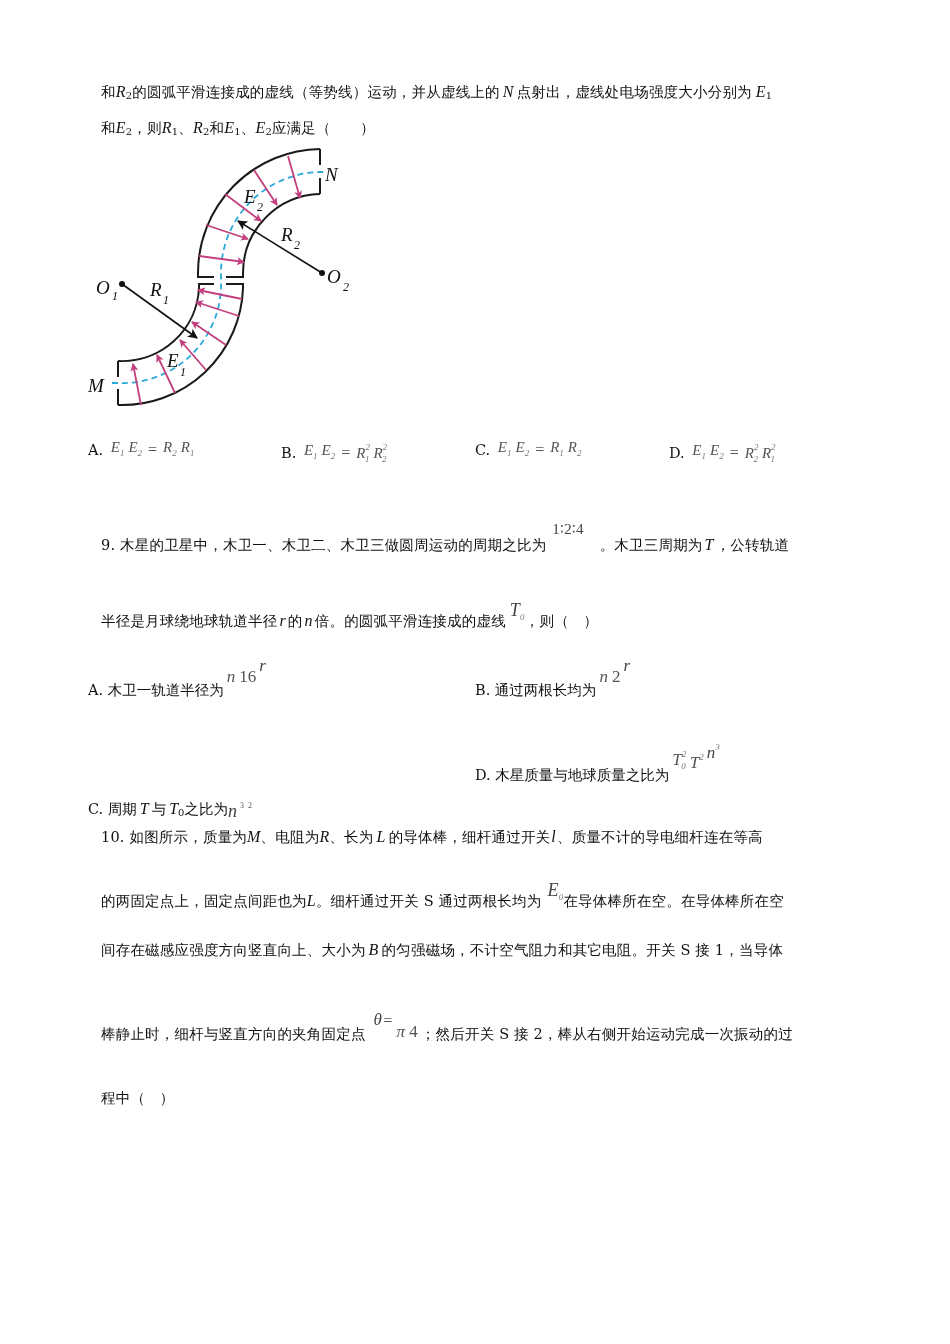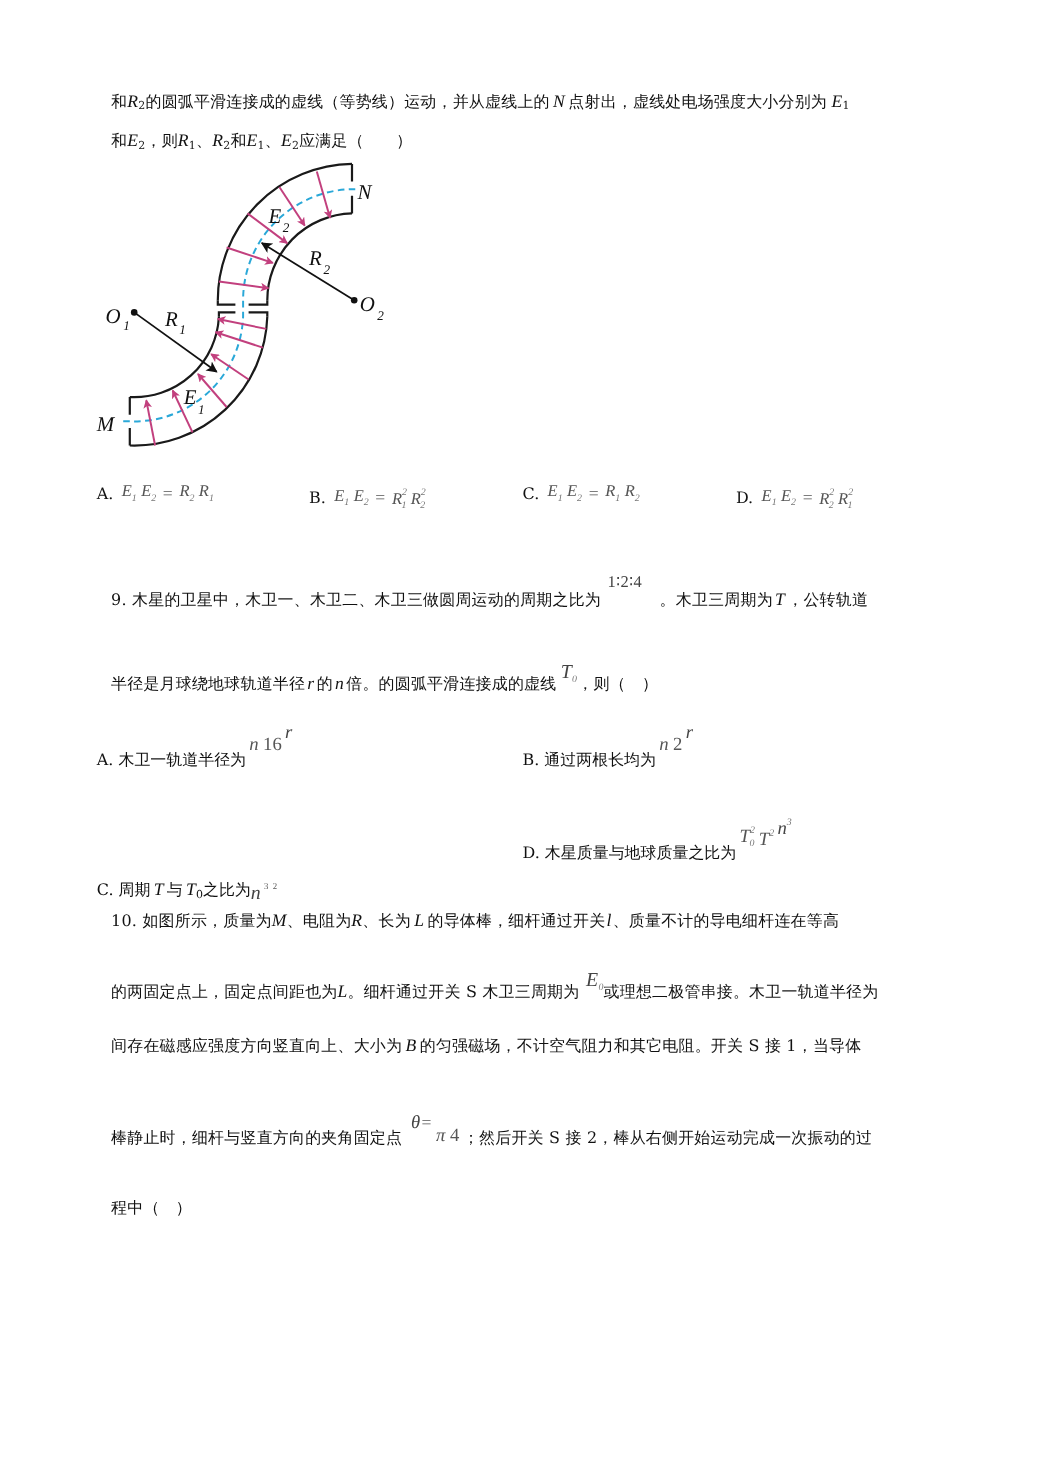--- a/index.html
+++ b/index.html
@@ -210,21 +210,21 @@
       <span class="bar"></span>
       <span class="den" style="font-size:17px;"><span>T</span><span class="sup">2</span></span>
     </span><span class="math" style="font-size:17px; vertical-align:6px;"><span>n</span><span class="sup">3</span></span>
 </div>
 
 <div class="line" style="top:828px;">
   <span>10. 如图所示，质量为</span><span class="it">M</span><span>、电阻为</span><span class="it">R</span><span>、长为</span><span class="it" style="margin:0 3px;">L</span><span>的导体棒，细杆通过开关</span><span class="it" style="margin:0 1px;">l</span><span>、质量不计的导电细杆连在等高</span>
 </div>
 
 <div class="line" style="top:890px;">
-  <span>的两固定点上，固定点间距也为</span><span class="it">L</span><span>。细杆通过开关 S 木卫三周期为</span><span class="math" style="position:relative; top:-10px; font-size:18px; margin-left:6px;"><span>E</span><span class="ssub">0</span></span><span>或理想二极管串接。木卫一轨道半径为</span>
+  <span>的两固定点上，固定点间距也为</span><span class="it">L</span><span>。细杆通过开关 S 通过两根长均为</span><span class="math" style="position:relative; top:-10px; font-size:18px; margin-left:6px;"><span>E</span><span class="ssub">0</span></span><span>在导体棒所在空。在导体棒所在空</span>
 </div>
 
 <div class="line" style="top:941px;">
   <span>间存在磁感应强度方向竖直向上、大小为</span><span class="it" style="margin:0 3px;">B</span><span>的匀强磁场，不计空气阻力和其它电阻。开关 S 接 1，当导体</span>
 </div>
 
 <div class="line" style="top:1010px;">
   <span style="vertical-align:-14px;">棒静止时，细杆与竖直方向的夹角固定点</span><span class="math" style="font-size:17px; margin-left:8px;">θ</span><span class="eq" style="margin:0 1px;">=</span><span class="frac" style="vertical-align:-12px;">
       <span class="num" style="font-size:17px;">π</span>
       <span class="bar"></span>

